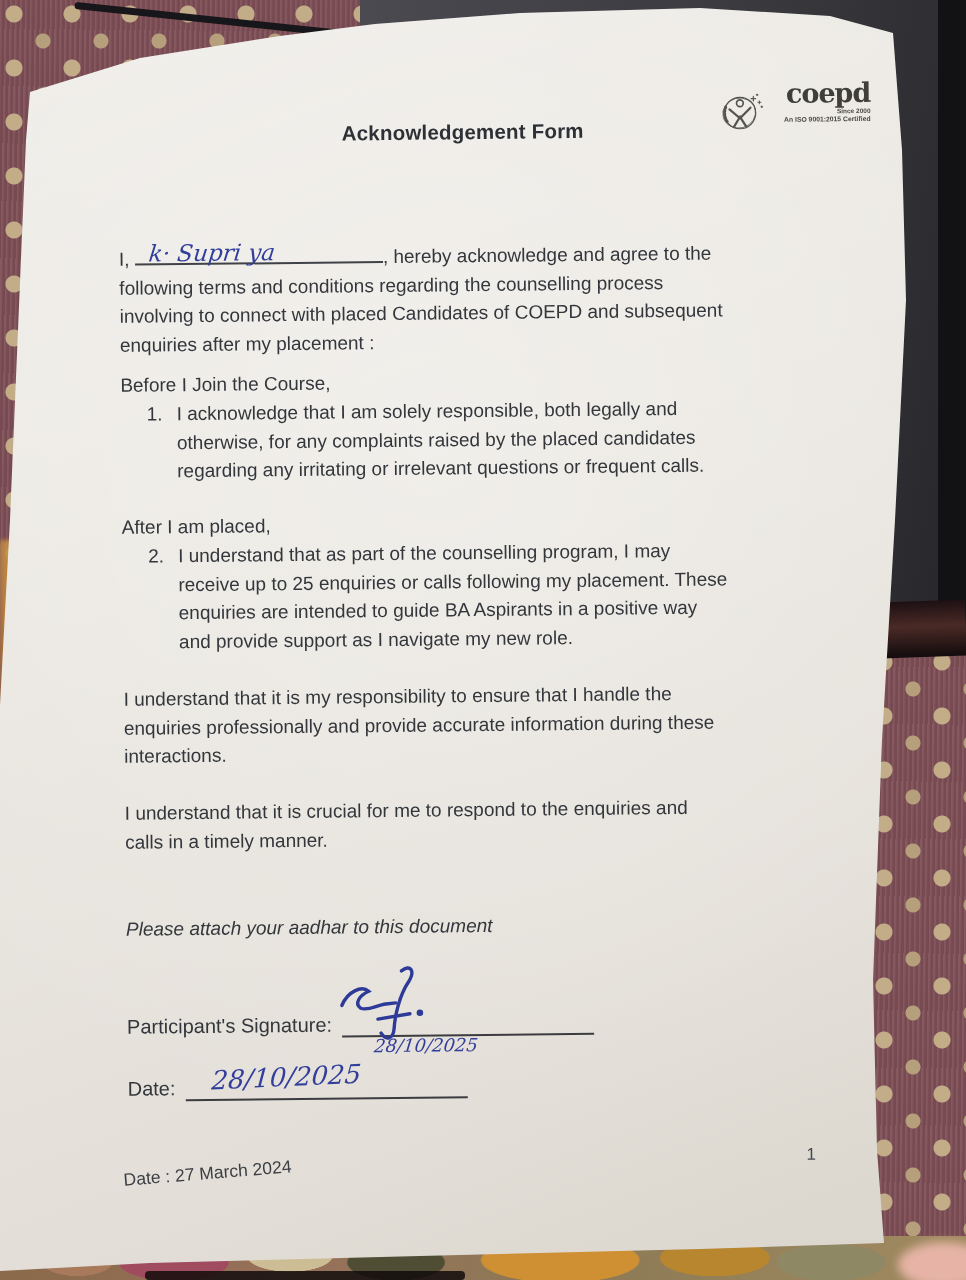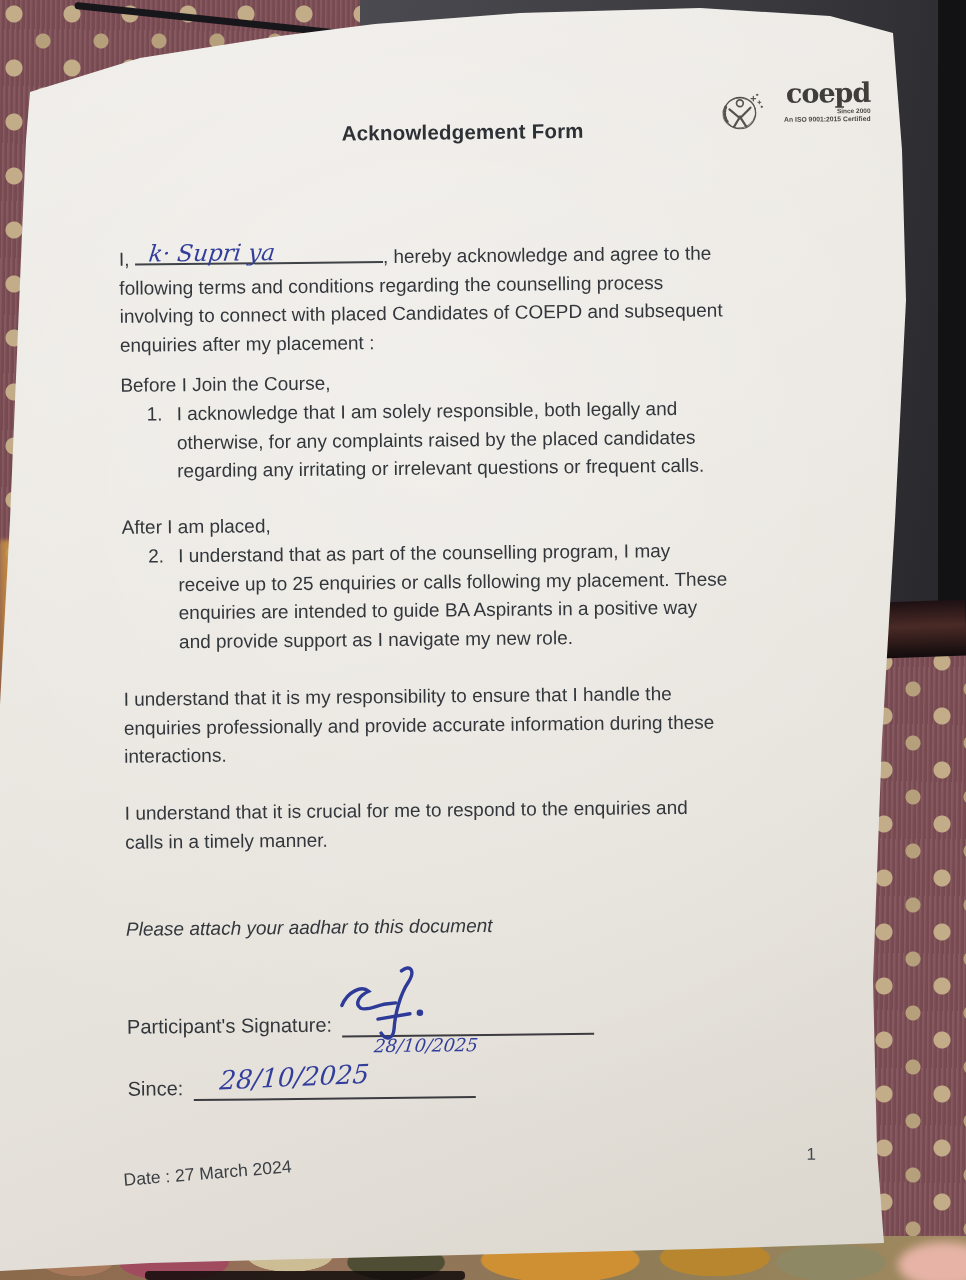--- a/index.html
+++ b/index.html
@@ -202,21 +202,21 @@
               <path d="M66 8 C75 1 80 8 73 19 C64 32 59 52 58 66 C57 76 50 78 45 70"></path>
               <path d="M42 56 L74 51"></path>
               <circle cx="84" cy="50" r="1.6" fill="#2d3a98"></circle>
             </g>
           </svg>
           <span class="hand sig-date">28/10/2025</span>
         </span>
       </div>
 
       <div class="block date-row">
-        <span class="row-label">Since:</span>
+        <span class="row-label">Date:</span>
         <span class="date-line">
           <span class="hand date-hand">28/10/2025</span>
         </span>
       </div>
 
       <div class="footer-date">Date : 27 March 2024</div>
       <div class="page-num">1</div>
 
     </div>
   </div>

